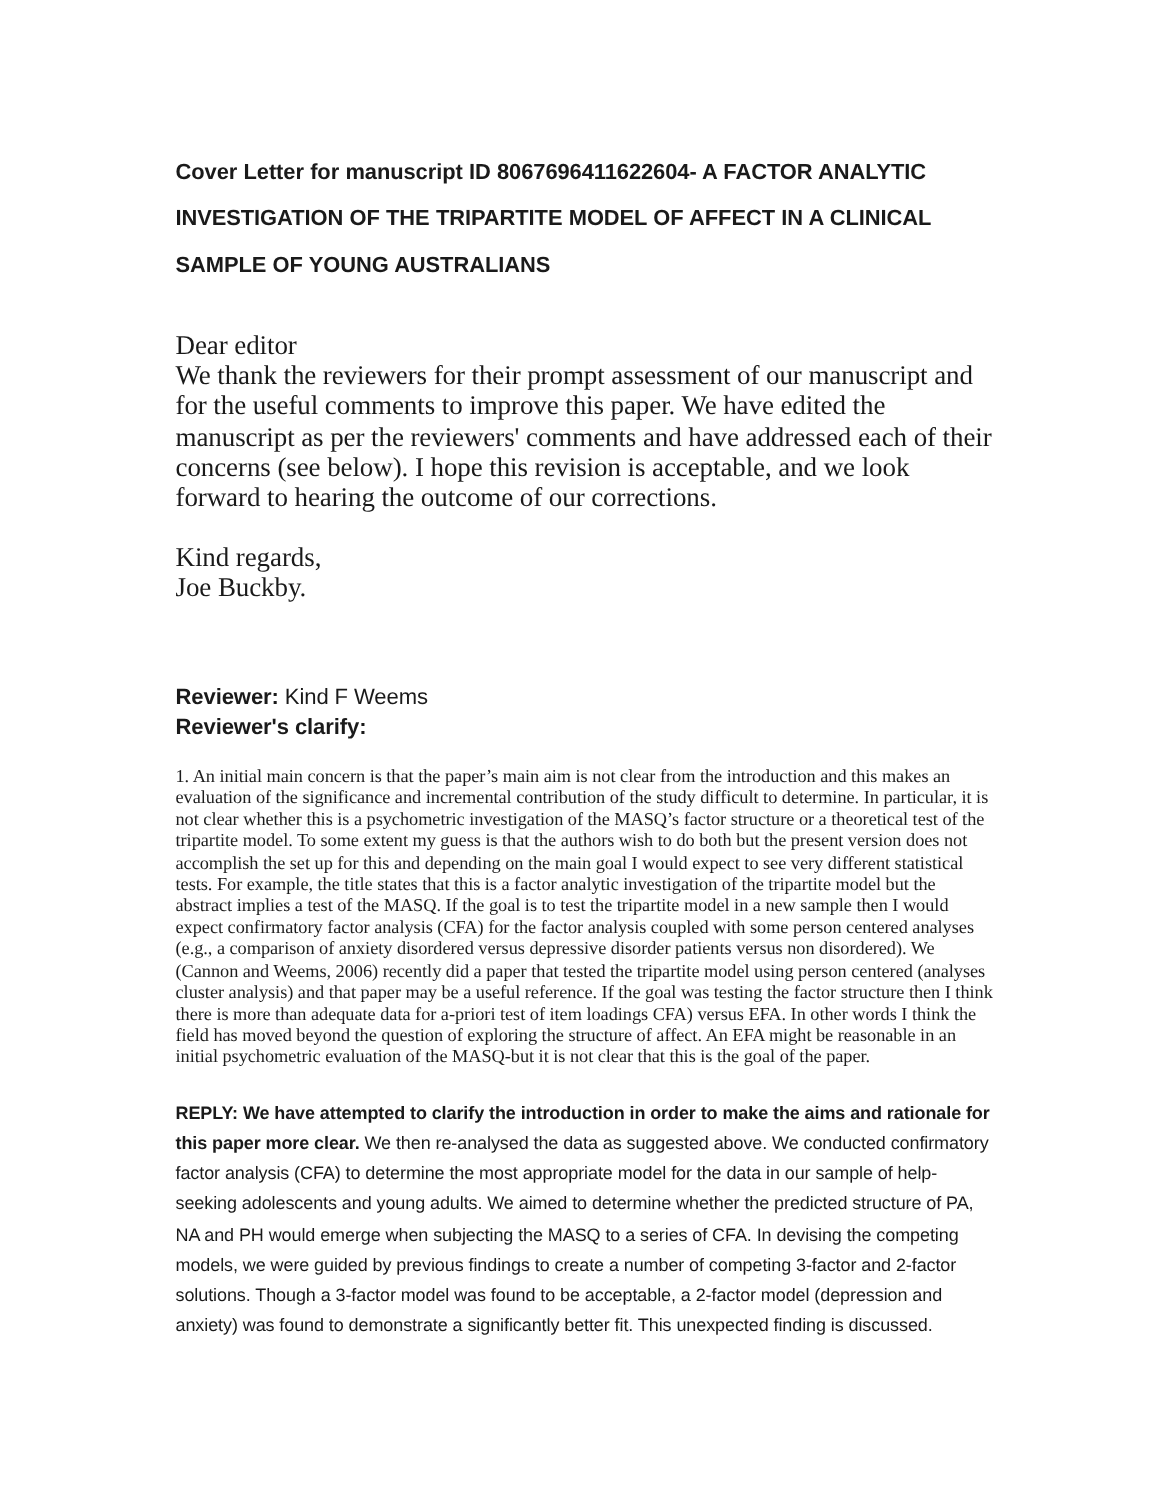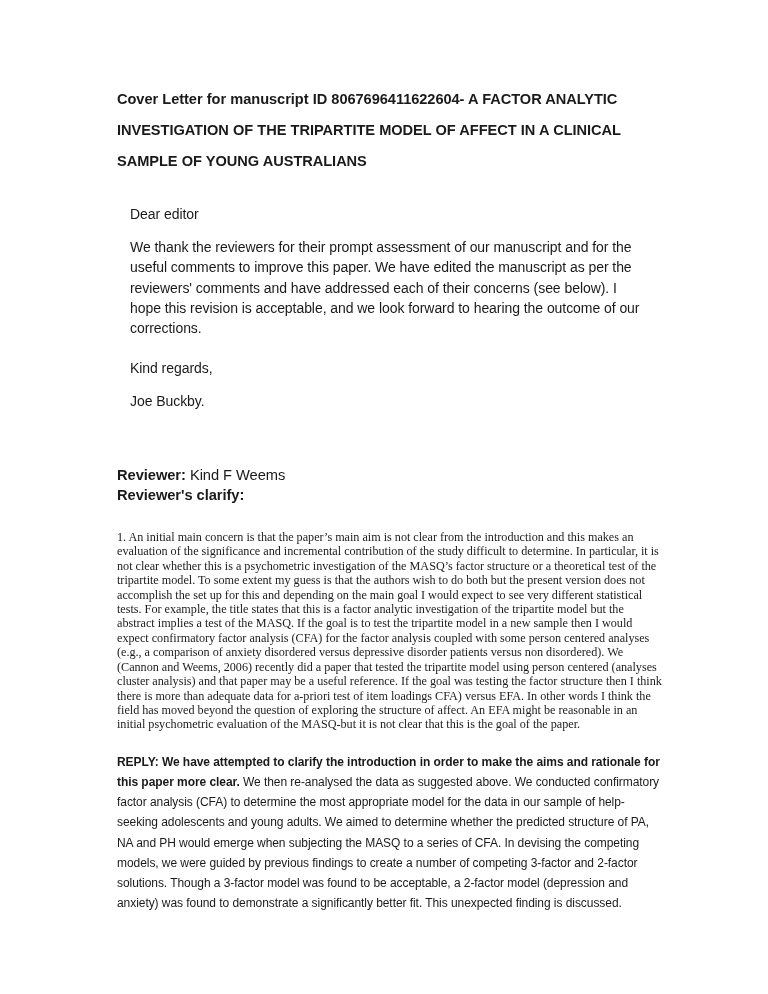--- a/index.html
+++ b/index.html
@@ -20,42 +20,42 @@
     position: absolute;
     left: 0;
     top: 0;
     width: 768px;
     height: 994px;
     background: #ffffff;
   }
   .content {
     position: absolute;
     left: 117px;
-    top: 84px;
+    top: 100px;
     width: 545px;
   }
 
   
   .doc-title {
     font-family: "Liberation Sans", sans-serif;
     font-size: 14.6px;
     font-weight: bold;
     line-height: 31px;
     letter-spacing: -0.05px;
     margin: 0;
     word-spacing: 0.2px;
   }
 
   
   .body-par {
-    font-family: Liberation Sans, sans-serif;
-    font-size: 14px;
+    font-family: Liberation Serif, serif;
+    font-size: 18px;
     font-weight: normal;
     line-height: 20.2px;
-    margin: 13px;
+    margin: 0;
     letter-spacing: -0.06px;
   }
   .salutation-block {
     margin-top: 27px;
   }
   .signoff-block {
     margin-top: 20px;
   }
 
   
@@ -68,21 +68,21 @@
   }
   .reviewer-head .b {
     font-weight: bold;
   }
   .reviewer-head .n {
     font-weight: normal;
   }
 
   
   .review-comment {
-    margin-top: 25px;
+    margin-top: 15px;
     width: 545px;
     font-family: "Liberation Serif", "DejaVu Serif", serif;
     font-size: 12.2px;
     line-height: 14.4px;
     text-align: left;
     color: #1c1c1c;
     letter-spacing: -0.02px;
   }
 
   

